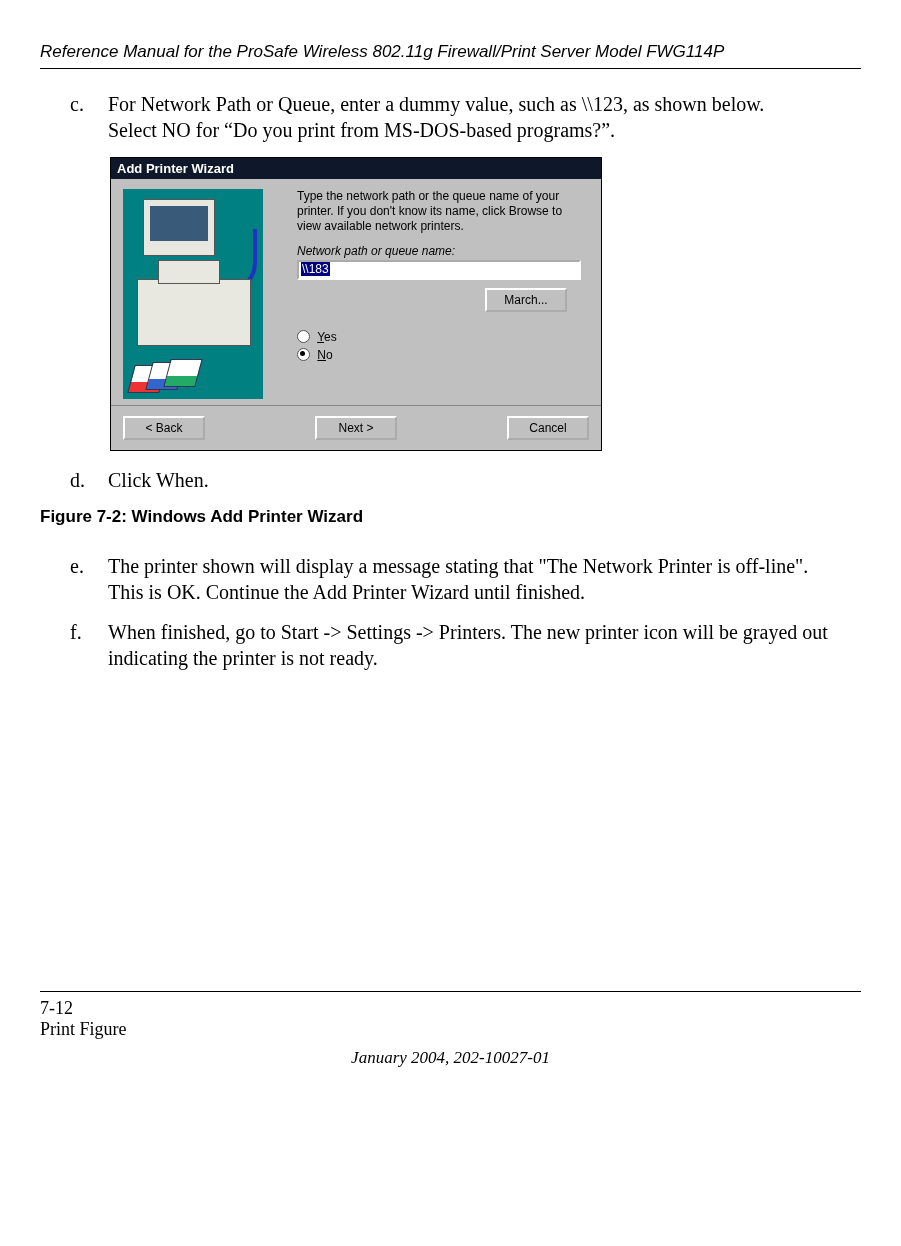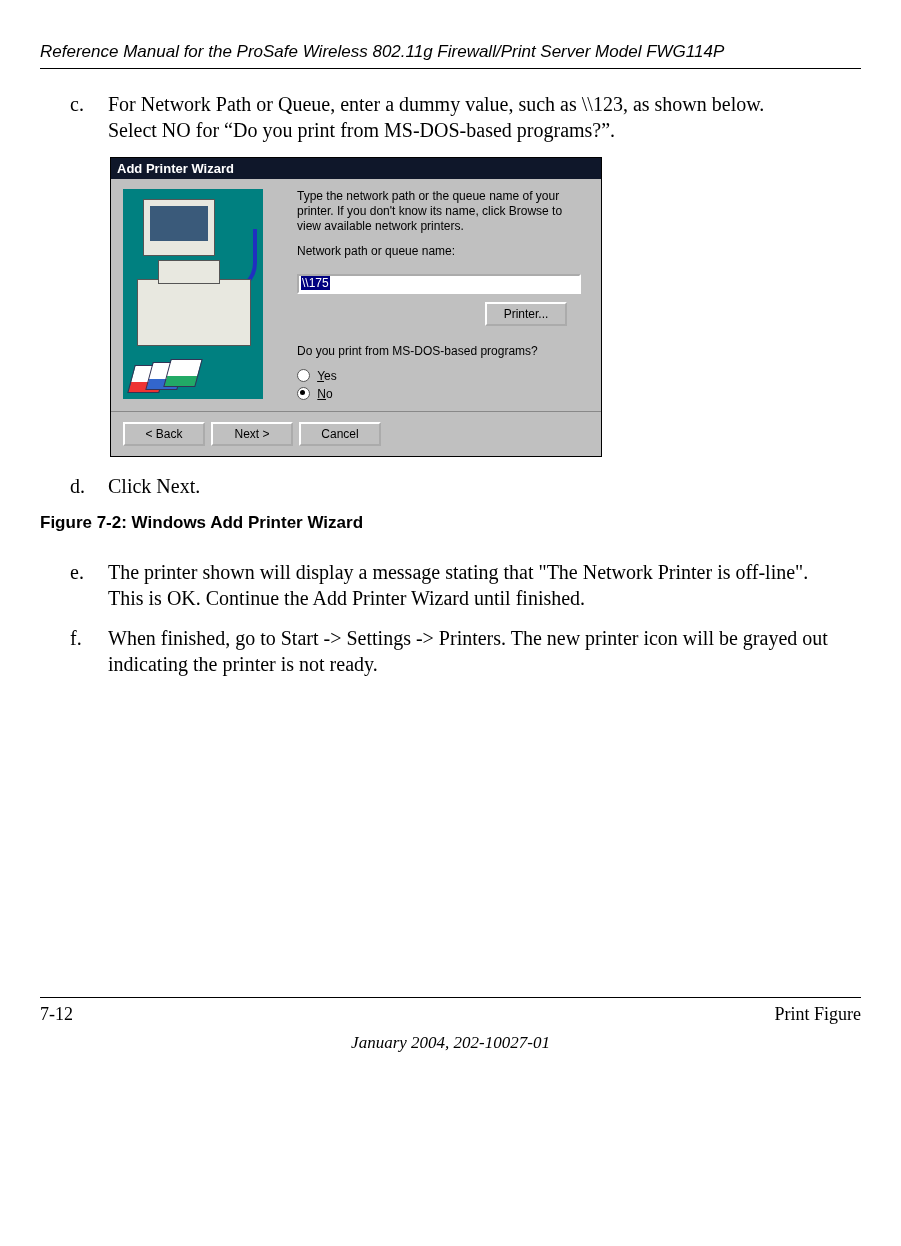--- a/index.html
+++ b/index.html
@@ -98,21 +98,21 @@
     position:absolute; width:30px; height:26px; background:#fff; border:1px solid #335;
     transform: skewX(-15deg);
   }
   .art-pages span:nth-child(1){ left:0; top:6px; background:linear-gradient(#fff 60%, #e33 60%);}
   .art-pages span:nth-child(2){ left:18px; top:3px; background:linear-gradient(#fff 60%, #36c 60%);}
   .art-pages span:nth-child(3){ left:36px; top:0; background:linear-gradient(#fff 60%, #2a6 60%);}
   .wizard-right {
     flex: 1;
   }
   .wiz-text { margin-bottom: 10px; line-height: 1.25; }
-  .wiz-text.queue-label { margin-bottom: 15px; }
+  .wiz-text.queue-label { margin-bottom: 1px; font-style: italic; }
   .wiz-input {
     width: 284px; height: 20px;
     background: #fff; border: 2px inset #fff;
     padding: 0 2px; box-sizing: border-box;
     font-family: inherit; font-size: 12px;
   }
   .wiz-input .sel {
     background: #000080; color: #fff; padding: 0 1px;
   }
   .browse-row { text-align: right; margin: 8px 22px 18px 0; }
@@ -130,37 +130,38 @@
     position:relative;
   }
   .radio-dot.checked::after {
     content:""; position:absolute; top:2px; left:2px; width:5px; height:5px;
     background:#000; border-radius:50%;
   }
   .radio-label u { text-decoration: underline; }
   .wizard-footer {
     border-top: 1px solid #888;
     padding: 10px 12px;
-    display: flex; justify-content: flex-start; gap: 6px;
+    display: flex; justify-content: space-between; gap: 6px;
   }
   .figure-caption {
     font-family: Arial, Helvetica, sans-serif;
     font-weight: bold;
     font-size: 17px;
     margin: 10px 0 26px 0;
   }
   .footer-block {
     margin-top: 320px;
   }
   .footer-rule {
     border: none; border-top: 1.5px solid #000; margin: 0 0 6px 0;
   }
   .footer-line {
     display: flex; justify-content: space-between;
     font-size: 18px;
+    flex-direction: column;
   }
   .footer-center {
     text-align: center;
     font-style: italic;
     font-size: 17px;
     margin-top: 8px;
   }
 </style>
 </head>
 <body>
@@ -188,46 +189,45 @@
         <div class="art-pages">
             <span></span>
             <span></span>
             <span></span>
           </div>
       </div>
       <div class="wizard-right">
         <div class="wiz-text">Type the network path or the queue name of your printer. If you don't know its name, click Browse to view available network printers.</div>
         <div class="wiz-text queue-label">Network path or queue name:</div>
         <div class="wiz-input">
-          <span class="sel">\\175</span>
+          <span class="sel">\\183</span>
         </div>
         <div class="browse-row">
-          <button class="win-btn">Printer...</button>
-        </div>
-        <div class="wiz-text">Do you print from MS-DOS-based programs?</div>
+          <button class="win-btn">March...</button>
+        </div>
         <div class="radio-row">
           <span class="radio-dot"></span>
           <span class="radio-label"><u>Y</u><span>es</span></span>
         </div>
         <div class="radio-row">
           <span class="radio-dot checked"></span>
           <span class="radio-label"><u>N</u><span>o</span></span>
         </div>
       </div>
     </div>
     <div class="wizard-footer">
       <button class="win-btn">&lt; Back</button>
       <button class="win-btn">Next &gt;</button>
       <button class="win-btn" style="margin-left:0">Cancel</button>
     </div>
   </div>
 
   <div class="ord-item">
     <div class="ord-marker">d.</div>
-    <div class="ord-body">Click Next.</div>
+    <div class="ord-body">Click When.</div>
   </div>
 
   <div class="figure-caption">Figure 7-2:  Windows Add Printer Wizard</div>
 
   <div class="ord-item">
     <div class="ord-marker">e.</div>
     <div class="ord-body">
       <span>The printer shown will display a message stating that "The Network Printer is off-line".</span><br>
       <span>This is OK. Continue the Add Printer Wizard until finished.</span>
     </div>

